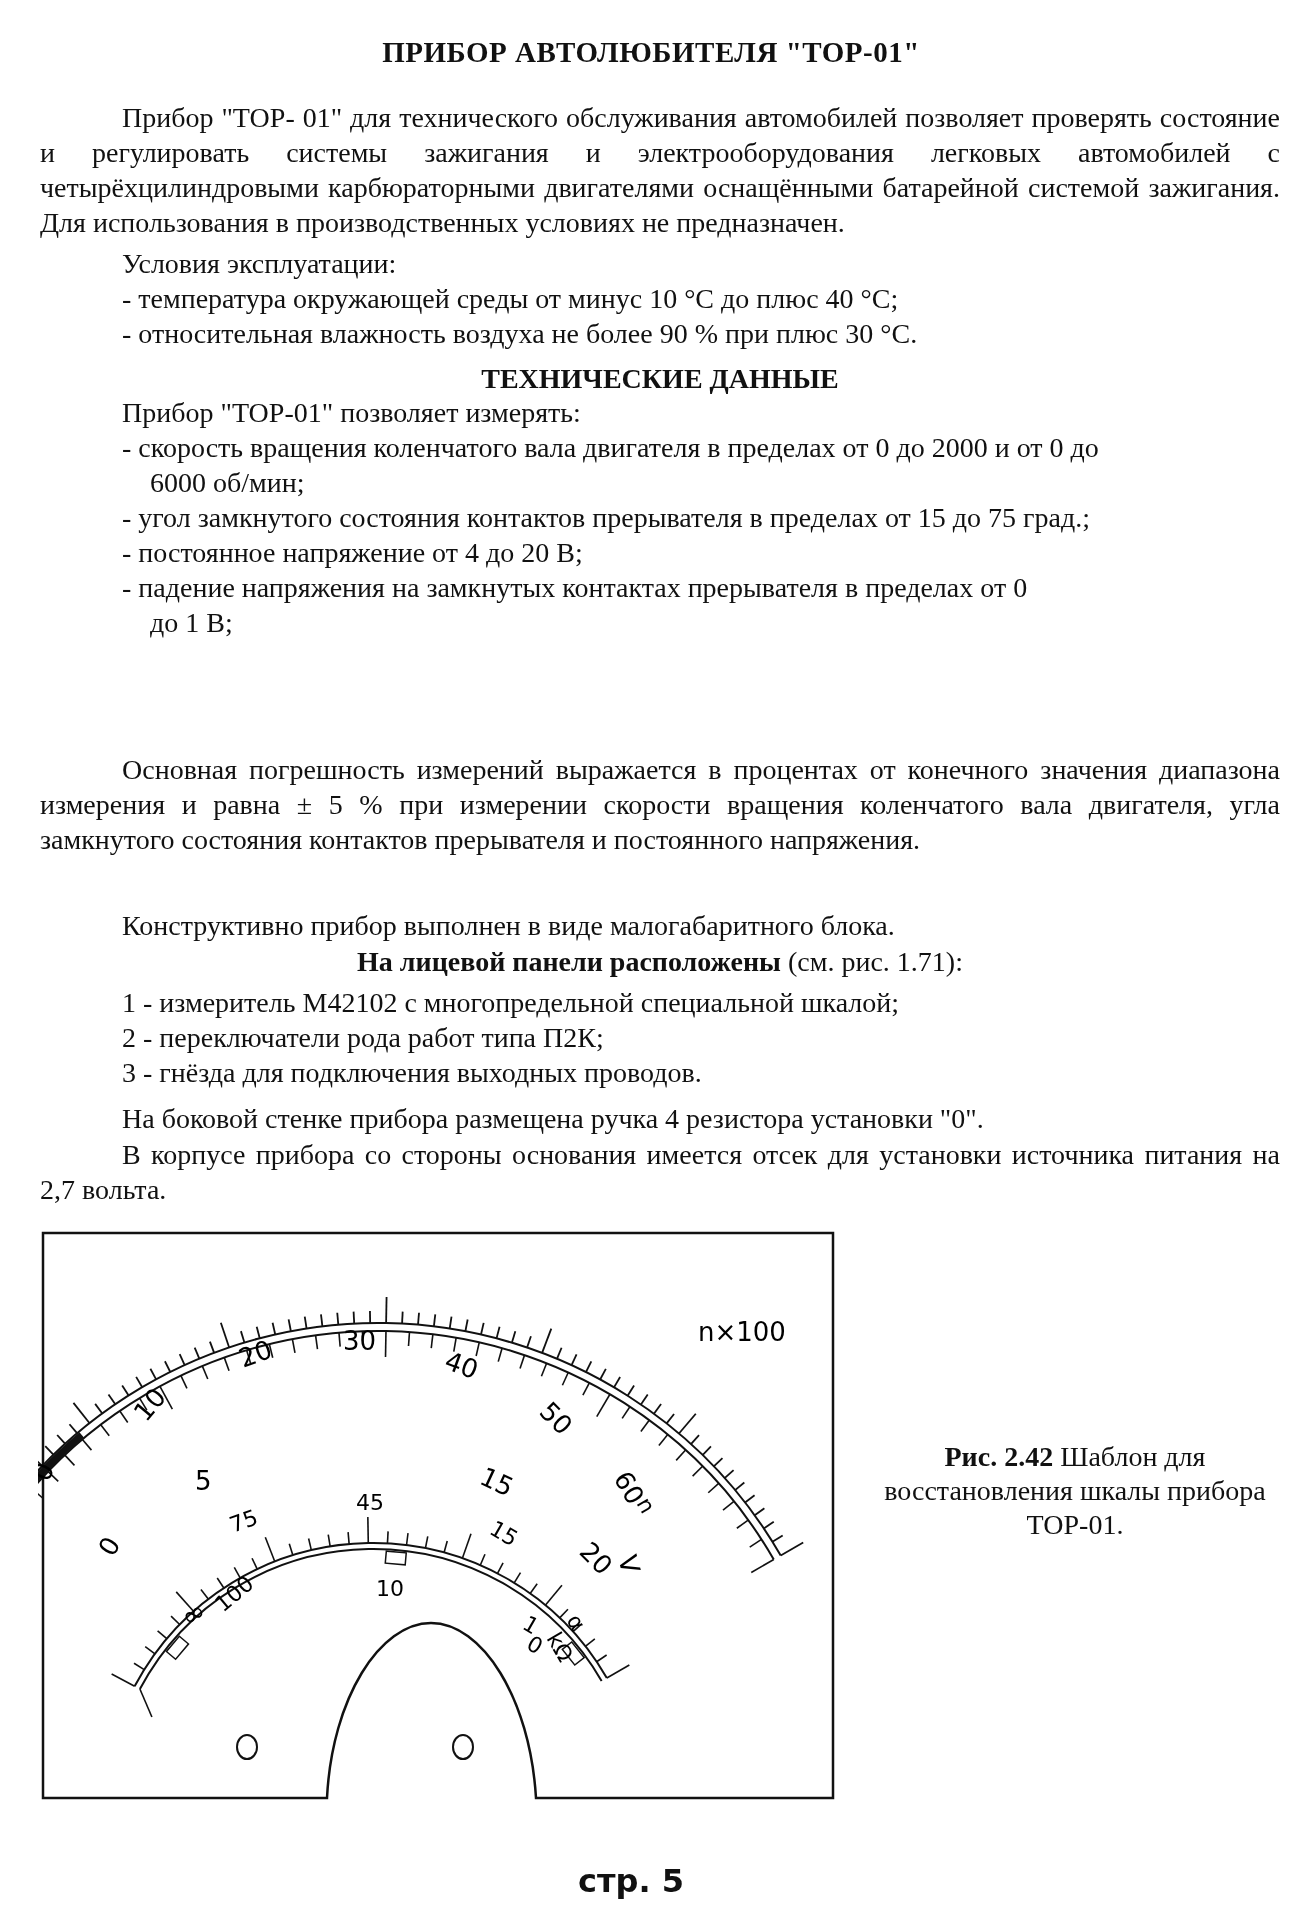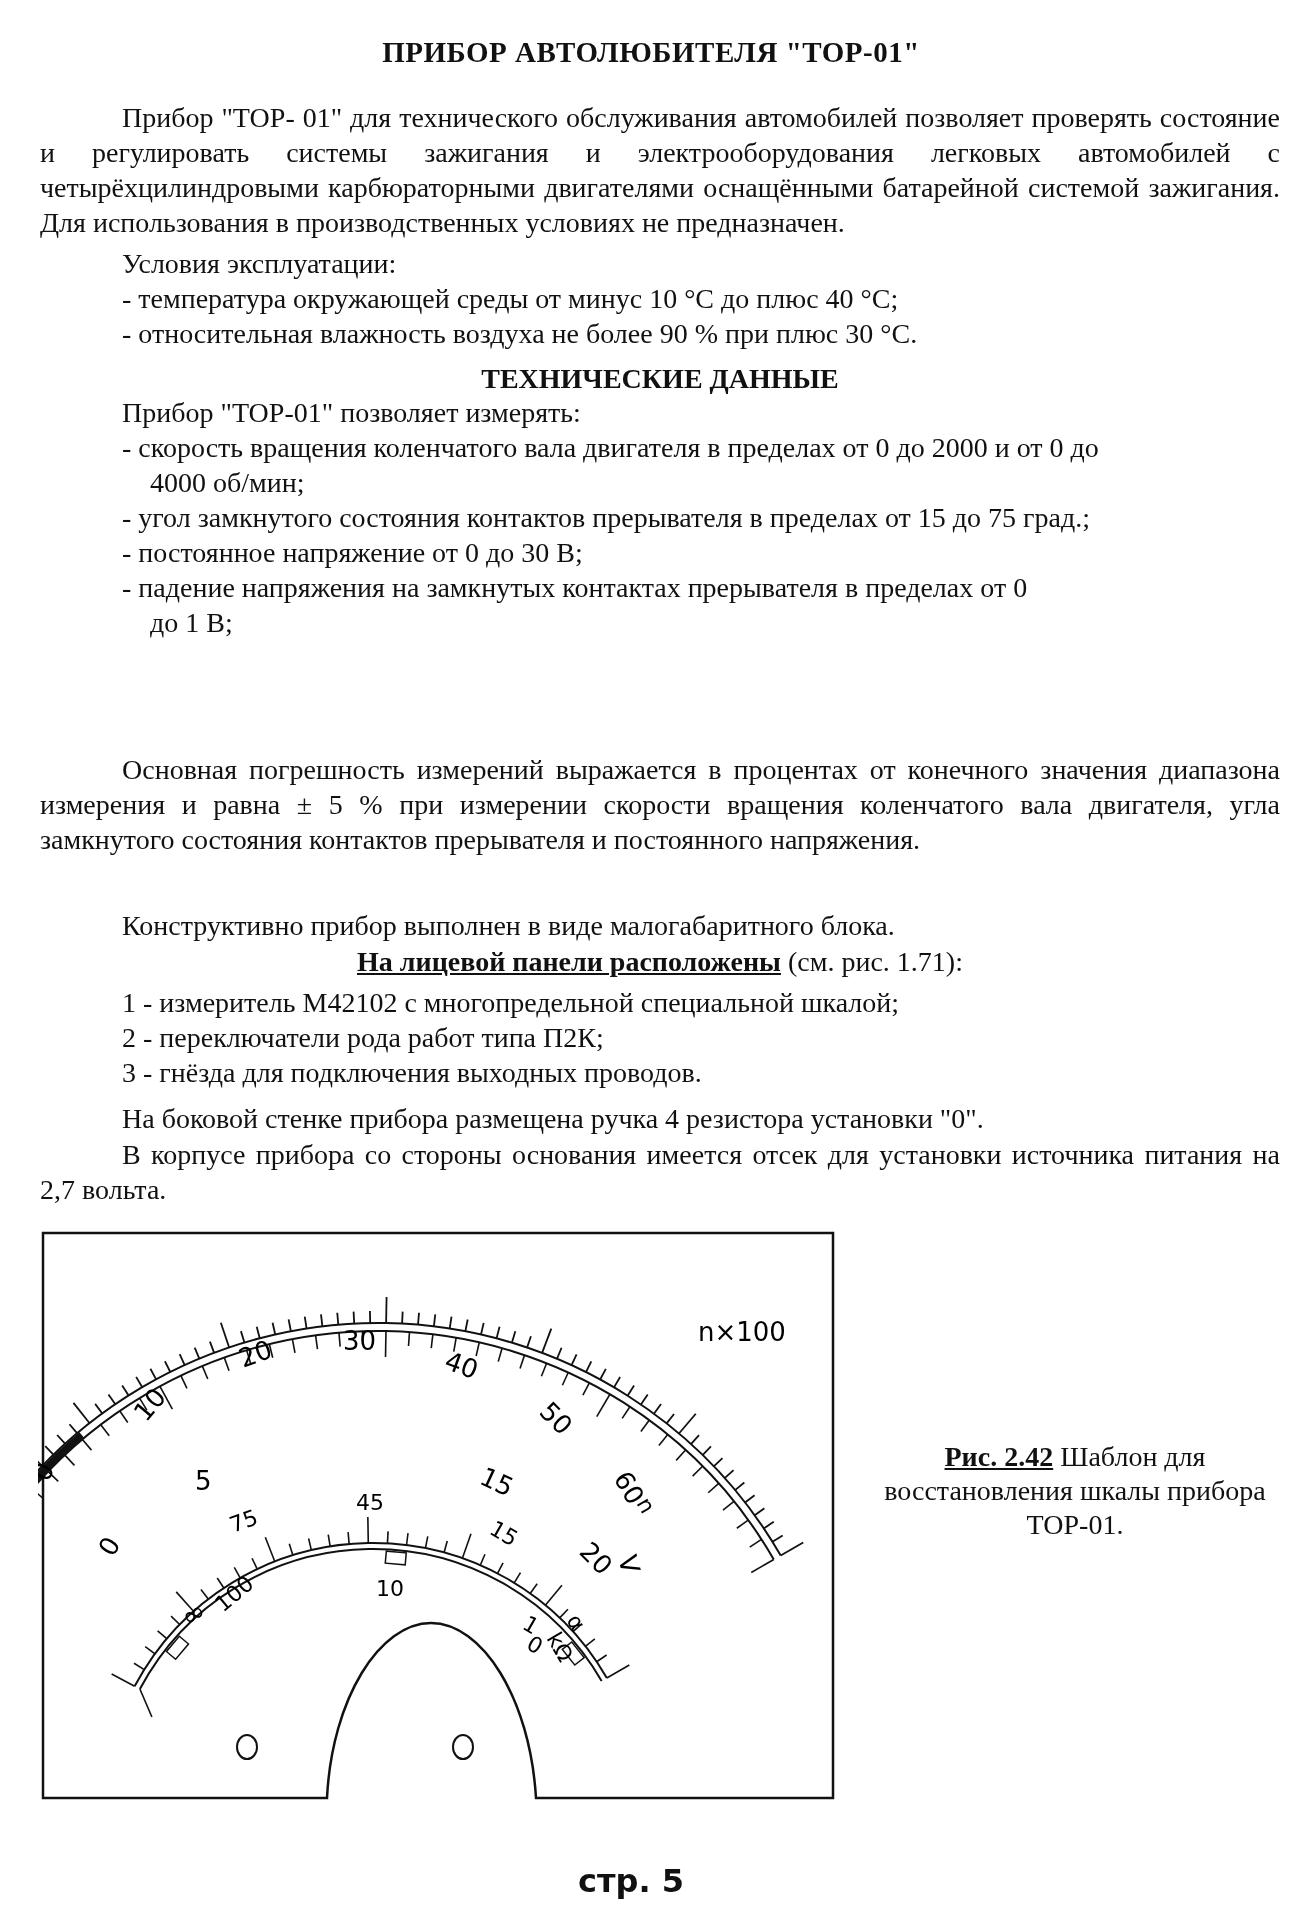--- a/index.html
+++ b/index.html
@@ -8,21 +8,21 @@
   .page-title { position: absolute; top: 36px; left: 0; width: 1302px; text-align: center;
                 font-weight: bold; font-size: 29px; letter-spacing: 0.5px; }
   .text { position: absolute; left: 40px; width: 1240px; font-size: 28px; line-height: 35px; }
   .justify { text-align: justify; text-align-last: left; }
   .indent { text-indent: 82px; }
   .ind-line { padding-left: 82px; }
   .list-item { padding-left: 82px; }
   .list-item .cont { display: block; padding-left: 28px; }
   .section-title { text-align: center; font-weight: bold; font-size: 28px; }
   .center { text-align: center; }
-  .bold { font-weight: bold; text-decoration: underline; }
+  .bold { font-weight: bold; }
   #meter { position: absolute; left: 38px; top: 1228px; width: 800px; height: 590px; }
   .caption { position: absolute; left: 870px; top: 1440px; width: 410px; text-align: center;
              font-size: 28px; line-height: 34px; }
   .page-number { position: absolute; left: 578px; top: 1862px; font-family: "DejaVu Sans", sans-serif;
                  font-size: 32px; font-weight: bold; }
   svg text { font-family: "DejaVu Sans", sans-serif; }
 </style>
 </head>
 <body>
 
@@ -32,27 +32,27 @@
 <div class="text ind-line" style="top:246px;">Условия эксплуатации:</div>
 <div class="text ind-line" style="top:281px;">- температура окружающей среды от минус 10 °С до плюс 40 °С;</div>
 <div class="text ind-line" style="top:316px;">- относительная влажность воздуха не более 90 % при плюс 30 °С.</div>
 
 <div class="text section-title" style="top:361px;">ТЕХНИЧЕСКИЕ ДАННЫЕ</div>
 <div class="text ind-line" style="top:395px;">Прибор "ТОР-01" позволяет измерять:</div>
 
 <div class="text" style="top:430px;">
   <div class="list-item">
     <span>- скорость вращения коленчатого вала двигателя в пределах от 0 до 2000 и от 0 до</span>
-    <span class="cont">4000 об/мин;</span>
+    <span class="cont">6000 об/мин;</span>
   </div>
   <div class="list-item">
     <span>- угол замкнутого  состояния контактов прерывателя в пределах от 15 до 75 град.;</span>
   </div>
   <div class="list-item">
-    <span>-  постоянное напряжение от 0 до 30 В;</span>
+    <span>-  постоянное напряжение от 4 до 20 В;</span>
   </div>
   <div class="list-item">
     <span>- падение напряжения на замкнутых контактах прерывателя в пределах от 0</span>
     <span class="cont">до 1 В;</span>
   </div>
 </div>
 
 <div class="text justify indent" style="top:752px;">Основная погрешность измерений выражается в процентах от конечного значения диапазона измерения и равна ± 5 % при измерении скорости вращения коленчатого вала двигателя, угла замкнутого состояния контактов прерывателя и постоянного напряжения.</div>
 
 <div class="text ind-line" style="top:908px;">Конструктивно прибор выполнен в виде малогабаритного блока.</div>

